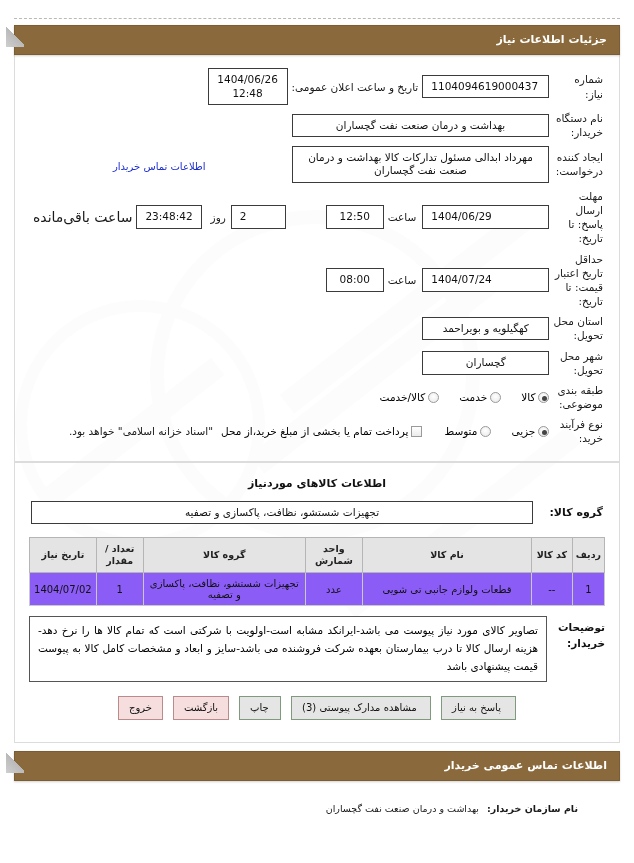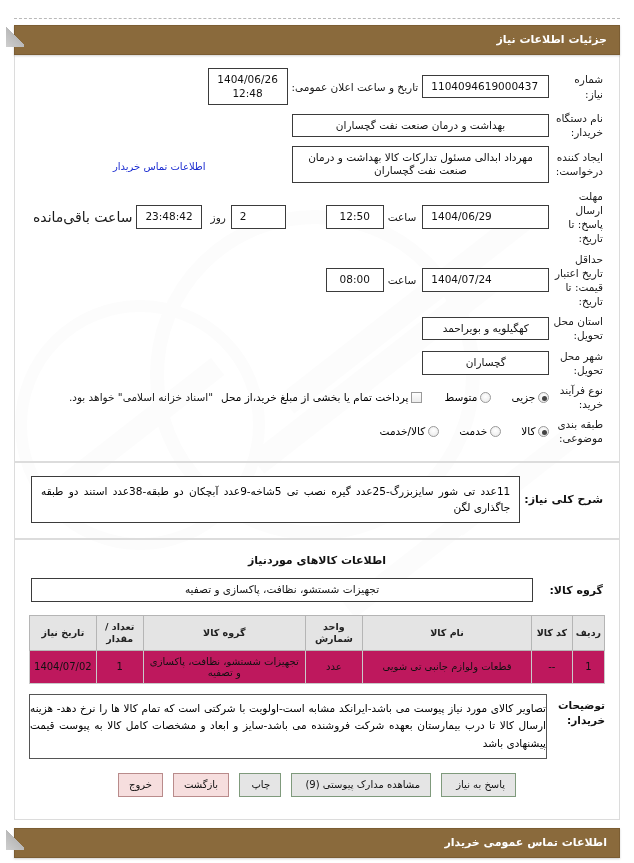--- a/index.html
+++ b/index.html
@@ -196,60 +196,60 @@
     padding: 5px 3px;
     text-align: center;
     line-height: 1.25;
   }
   table.goods td {
     border: 1px solid #c9c9c9;
     font-size: 10px;
     color: #111;
     padding: 5px 4px;
     text-align: center;
-    background: #be185d;
+    background: #8b5cf6;
   }
 
   
   .notes-wrap { display: flex; gap: 6px; align-items: stretch; margin-top: 10px; }
   .notes-lbl {
     font-size: 10.5px;
     font-weight: bold;
     color: #111;
     width: 52px;
     text-align: right;
     line-height: 1.5;
     padding-top: 4px;
     flex: 0 0 52px;
   }
   .notes-box {
     flex: 1 1 auto;
     border: 1px solid #555;
     background: #fff;
     font-size: 10.5px;
     line-height: 1.7;
-    padding: 5px 0;
+    padding: 5px 8px;
     text-align: justify;
   }
 
   
   .btnrow {
     display: flex;
     justify-content: center;
     gap: 10px;
     padding: 14px 0 10px 0;
   }
   .btn {
     font-size: 10px;
     color: #111;
     border: 1px solid #9aa99a;
     background: #e7f2e4;
     padding: 4px 10px;
     cursor: pointer;
-    text-align: right;
+    text-align: left;
     white-space: nowrap;
     line-height: 1.4;
   }
   .btn.green { background: #e5e5e5; border-color: #7f9a7c; }
   .btn.pink  { background: #f6dede; border-color: #b98b8b; }
   .btn.w-lg { min-width: 140px; }
   .btn.w-md { min-width: 75px; }
   .btn.w-sm { min-width: 42px; }
 
   
@@ -385,73 +385,61 @@
         </td>
         <td colspan="3"></td>
       </tr>
 
       <tr>
         <td class="lbl lbl-w">شهر محل تحویل:</td>
         <td style="width:185px;">
           <div class="box">گچساران</div>
         </td>
         <td colspan="3"></td>
+      </tr>
+
+      <tr>
+        <td class="lbl lbl-w">طبقه بندی موضوعی:</td>
+        <td colspan="4">
+          <div class="optrow">
+            <span style="margin-left:16px;">
+              <span class="radio on"></span><span>کالا</span>
+            </span>
+            <span style="margin-left:16px;">
+              <span class="radio"></span><span>خدمت</span>
+            </span>
+            <span>
+              <span class="radio"></span><span>کالا/خدمت</span>
+            </span>
+          </div>
+        </td>
       </tr>
 
       <tr>
         <td class="lbl lbl-w">نوع فرآیند خرید:</td>
         <td colspan="4">
           <div class="optrow">
             <span style="margin-left:16px;">
               <span class="radio on"></span><span>جزیی</span>
             </span>
             <span style="margin-left:18px;">
               <span class="radio"></span><span>متوسط</span>
             </span>
             <span>
               <span class="chk"></span><span>پرداخت تمام یا بخشی از مبلغ خرید،از محل</span>
             </span>
             <span class="opt-note">"اسناد خزانه اسلامی" خواهد بود.</span>
           </div>
         </td>
       </tr>
 
-      <tr>
-        <td class="lbl lbl-w">طبقه بندی موضوعی:</td>
-        <td colspan="4">
-          <div class="optrow">
-            <span style="margin-left:16px;">
-              <span class="radio on"></span><span>کالا</span>
-            </span>
-            <span style="margin-left:16px;">
-              <span class="radio"></span><span>خدمت</span>
-            </span>
-            <span>
-              <span class="radio"></span><span>کالا/خدمت</span>
-            </span>
-          </div>
-        </td>
-      </tr>
-
     </tbody>
       </table>
   </div>
 
-  <div class="panel sep">
-    <table class="form">
-      <tbody>
-          <tr>
-        <td class="desc-lbl">شرح کلی نیاز:</td>
-        <td>
-          <div class="desc-box">11عدد تی شور سایزبزرگ-25عدد گیره  نصب تی 5شاخه-9عدد آبچکان دو طبقه-38عدد استند دو طبقه جاگذاری لگن</div>
-        </td>
-      </tr>
-    </tbody>
-      </table>
-  </div>
 
   <div class="panel sep">
     <div class="sec-title">اطلاعات کالاهای موردنیاز</div>
 
     <table class="form">
       <tbody>
           <tr>
         <td class="grp-lbl">گروه کالا:</td>
         <td>
           <div class="box">تجهیزات شستشو، نظافت، پاکسازی و تصفیه</div>
@@ -485,21 +473,21 @@
       </tbody>
     </table>
 
     <div class="notes-wrap">
       <div class="notes-lbl">توضیحات خریدار:</div>
       <div class="notes-box">تصاویر کالای مورد نیاز پیوست می باشد-ایرانکد مشابه است-اولویت با شرکتی است که تمام کالا ها را نرخ دهد- هزینه ارسال کالا تا درب  بیمارستان بعهده شرکت فروشنده می باشد-سایز و ابعاد و  مشخصات کامل کالا به پیوست  قیمت  پیشنهادی باشد</div>
     </div>
 
     <div class="btnrow">
       <div class="btn green w-md">پاسخ به نیاز</div>
-      <div class="btn green w-lg">مشاهده مدارک پیوستی (9)</div>
+      <div class="btn green w-lg">مشاهده مدارک پیوستی (3)</div>
       <div class="btn green w-sm">چاپ</div>
       <div class="btn pink w-sm">بازگشت</div>
       <div class="btn pink w-sm">خروج</div>
     </div>
   </div>
 
   <div class="bar-wrap" style="margin-top:8px;">
     <div class="bar">اطلاعات تماس عمومی خریدار</div>
     <div class="bar-corner"></div>
   </div>

